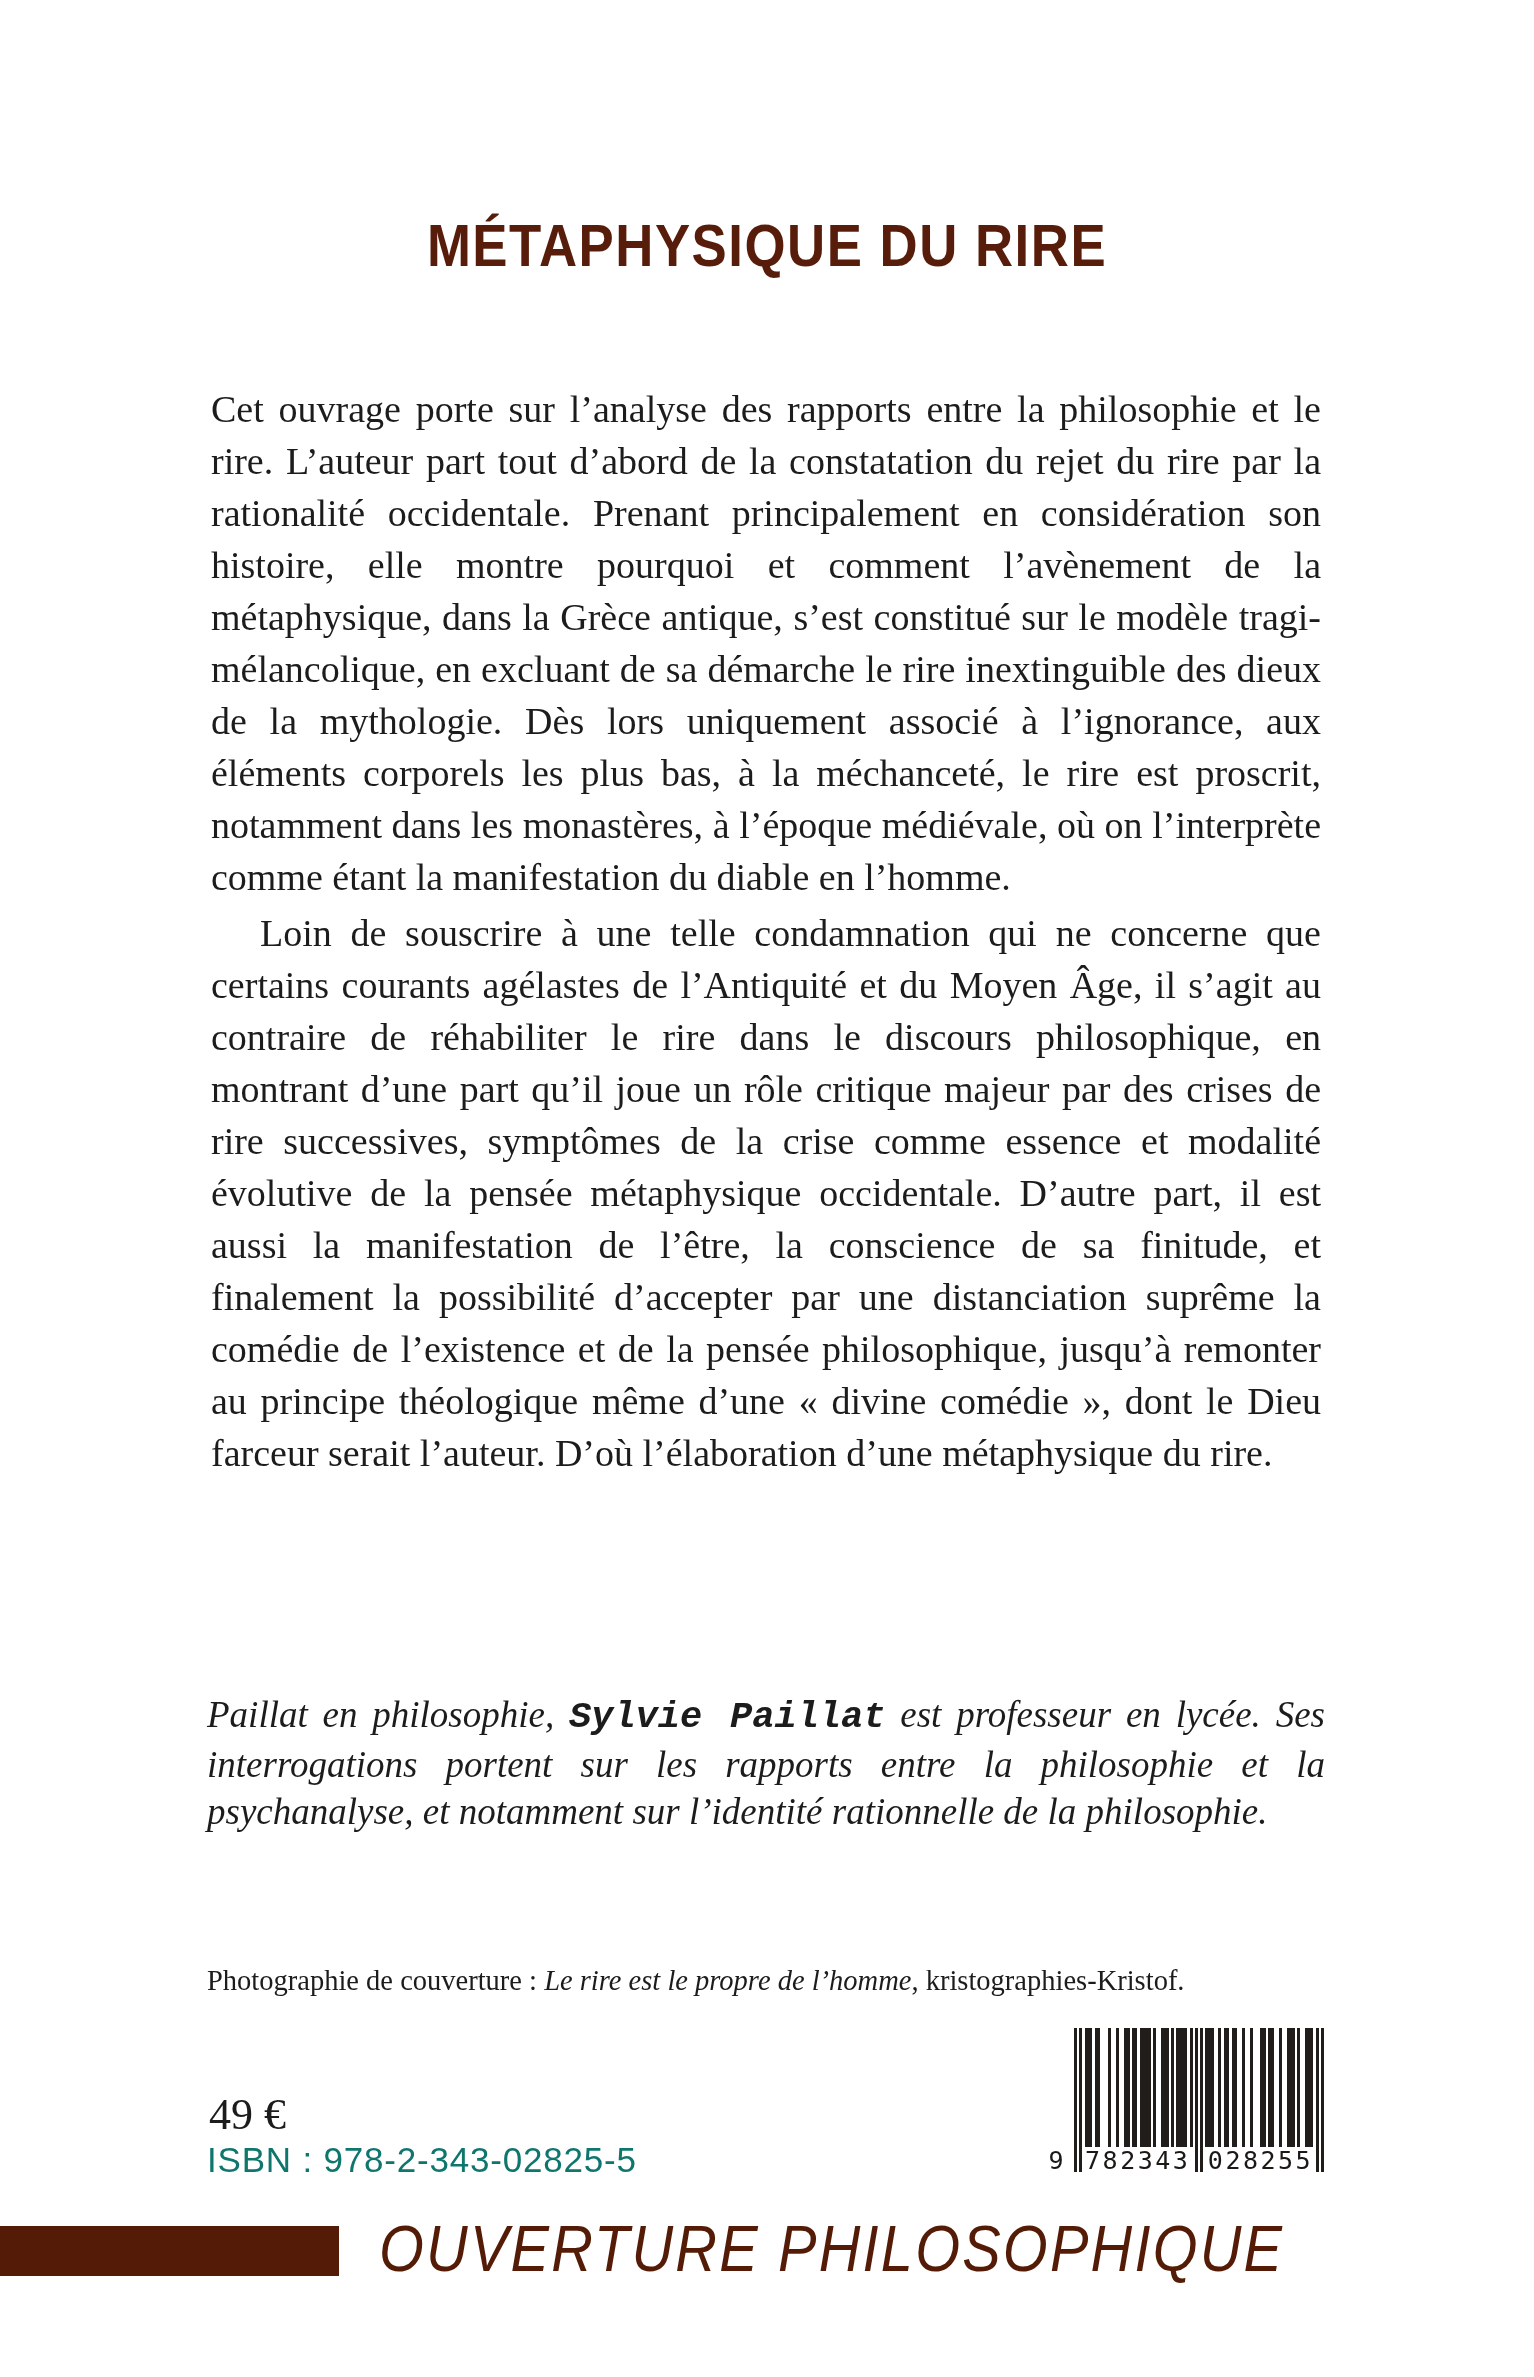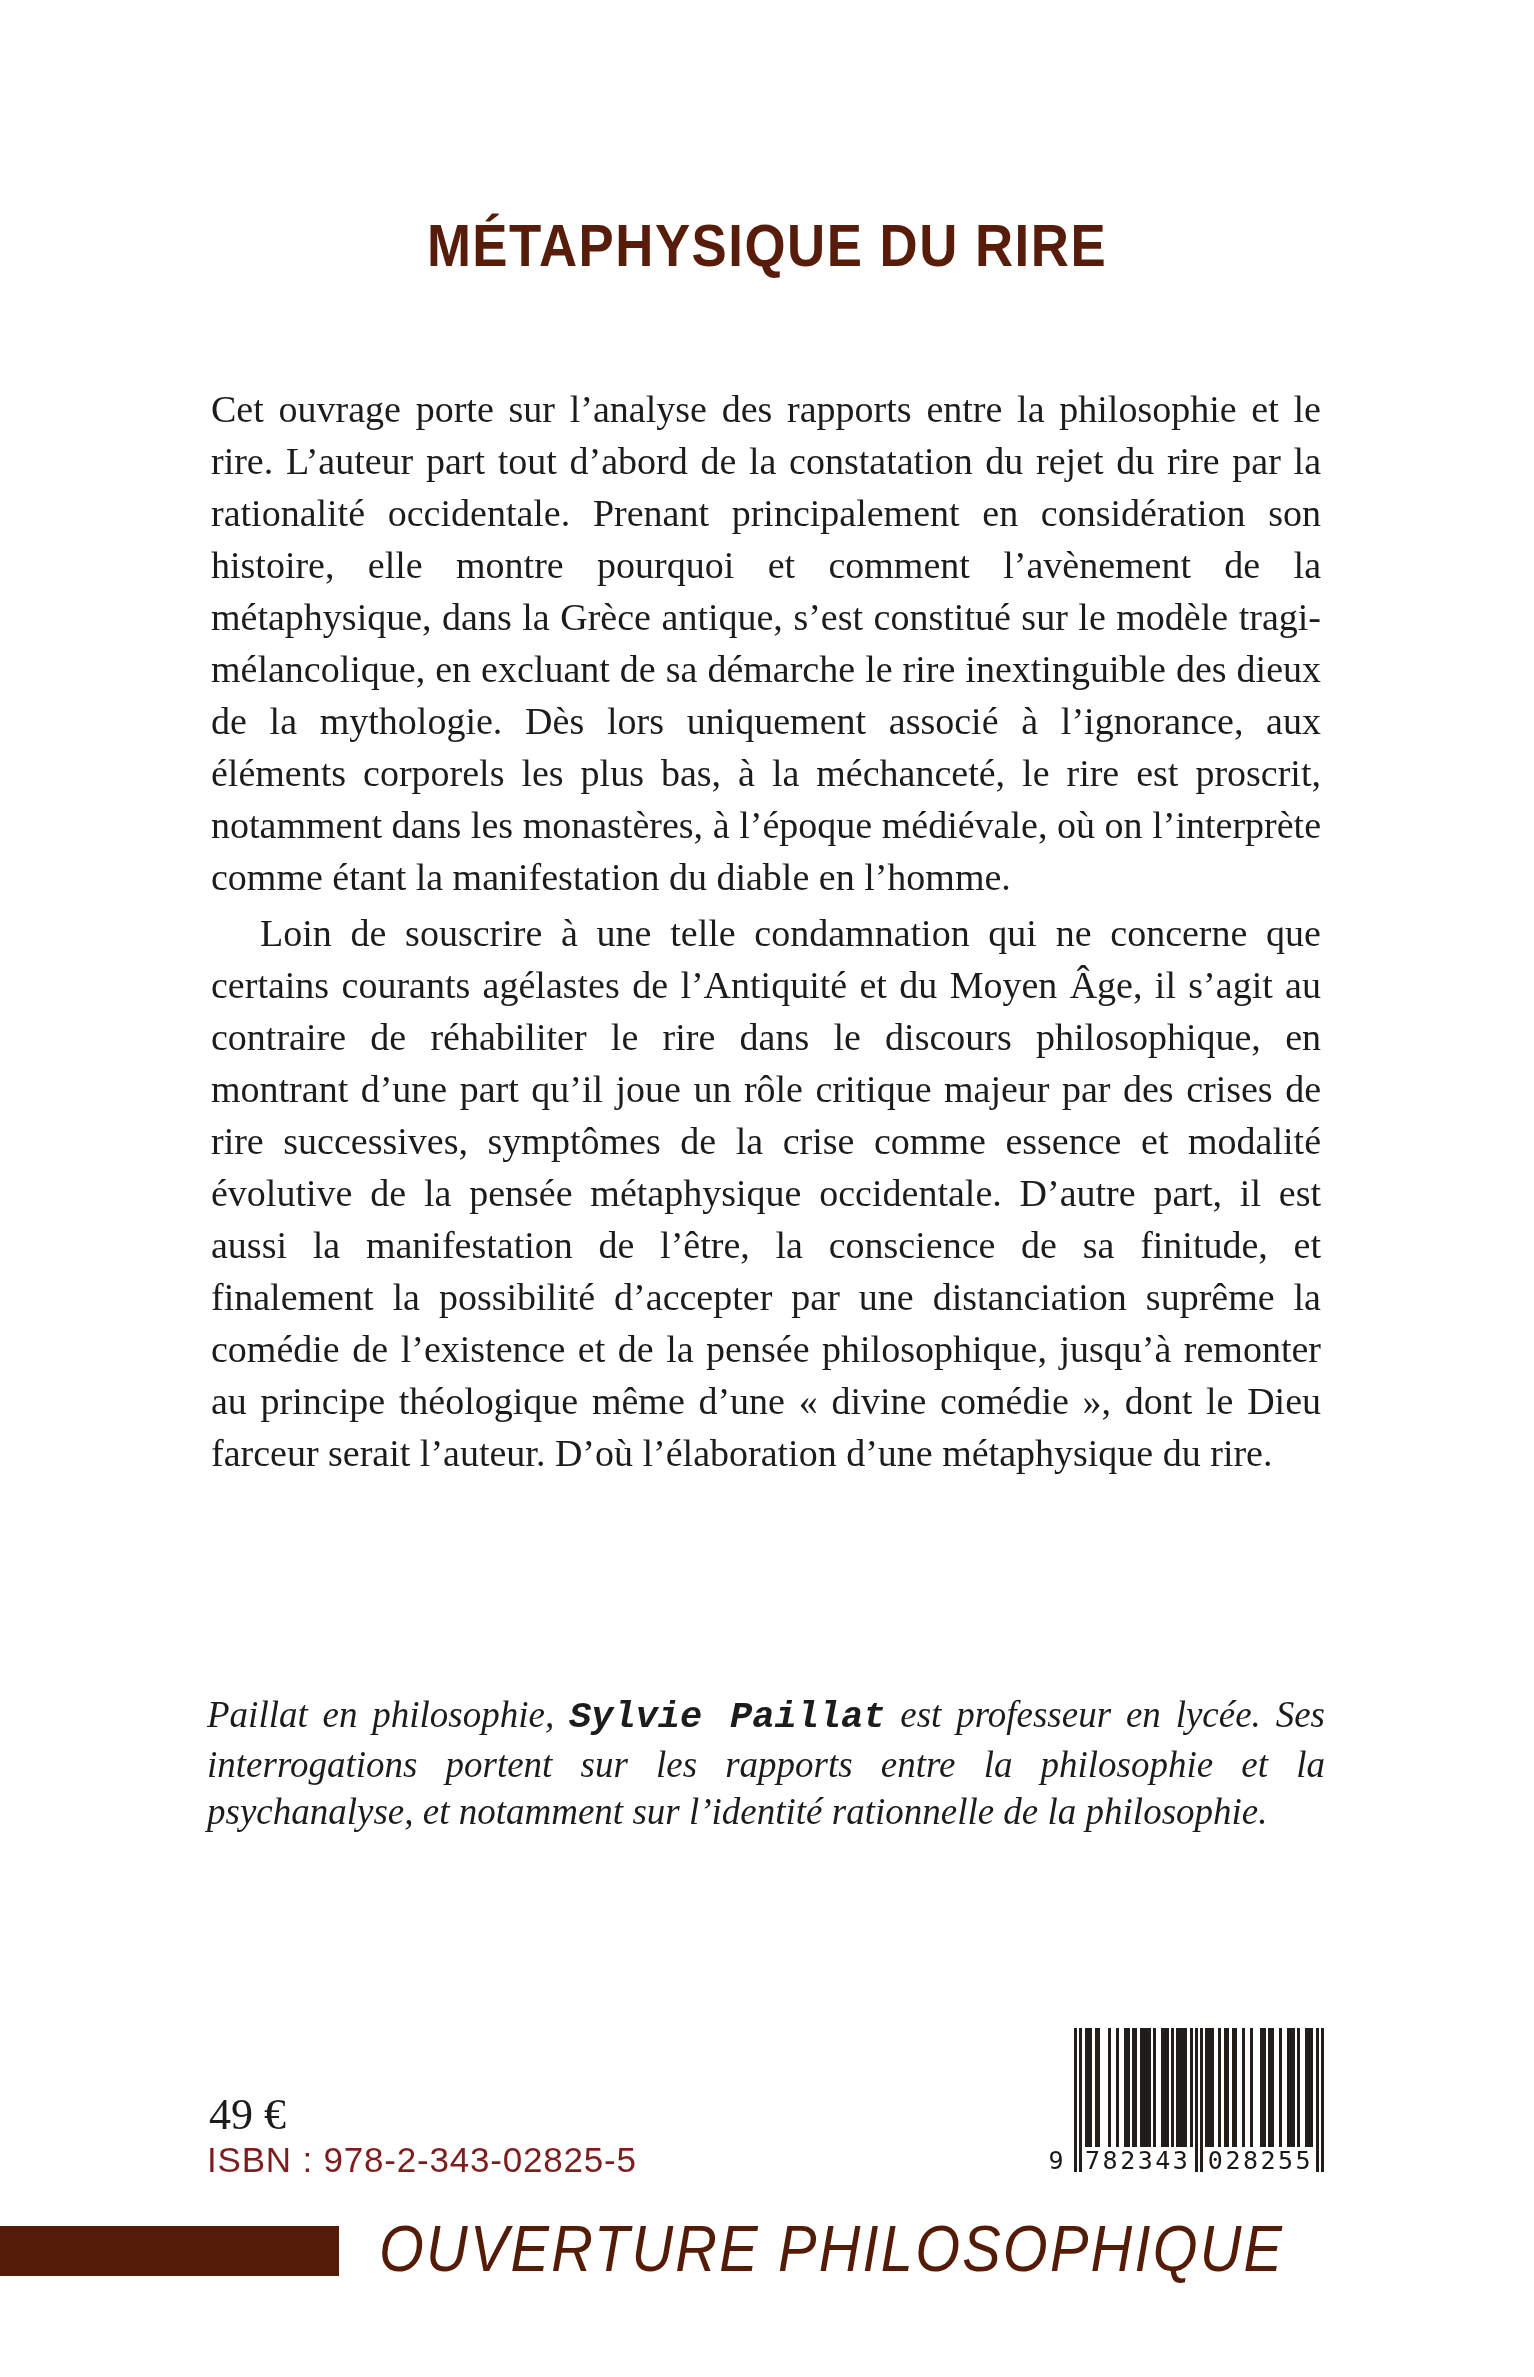--- a/index.html
+++ b/index.html
@@ -48,21 +48,21 @@
   }
 
   .price{
     position:absolute;top:2089px;left:209px;
     font-size:44px;
   }
   .isbn{
     position:absolute;top:2140px;left:207px;
     font-family:"Liberation Sans", sans-serif;
     font-size:35px;letter-spacing:0.8px;
-    color:#7f1d1d;
+    color:#0f766e;
   }
 
   .barcode{
     position:absolute;left:1074px;top:2028px;width:252px;height:148px;
   }
   .barcode .bar{
     position:absolute;top:0;width:2.7px;height:119px;background:#211d1a;
   }
   .barcode .bar.guard{height:144px;}
   .barcode .bd{
@@ -100,20 +100,21 @@
 
   <div class="title">MÉTAPHYSIQUE DU RIRE</div>
 
   <div class="synopsis">
     <p>Cet ouvrage porte sur l’analyse des rapports entre la philosophie et le rire. L’auteur part tout d’abord de la constatation du rejet du rire par la rationalité occidentale. Prenant principalement en considération son histoire, elle montre pourquoi et comment l’avènement de la métaphysique, dans la Grèce antique, s’est constitué sur le modèle tragi-mélancolique, en excluant de sa démarche le rire inextinguible des dieux de la mythologie. Dès lors uniquement associé à l’ignorance, aux éléments corporels les plus bas, à la méchanceté, le rire est proscrit, notamment dans les monastères, à l’époque médiévale, où on l’interprète comme étant la manifestation du diable en l’homme.</p>
     <p class="indent">Loin de souscrire à une telle condamnation qui ne concerne que certains courants agélastes de l’Antiquité et du Moyen Âge, il s’agit au contraire de réhabiliter le rire dans le discours philosophique, en montrant d’une part qu’il joue un rôle critique majeur par des crises de rire successives, symptômes de la crise comme essence et modalité évolutive de la pensée métaphysique occidentale. D’autre part, il est aussi la manifestation de l’être, la conscience de sa finitude, et finalement la possibilité d’accepter par une distanciation suprême la comédie de l’existence et de la pensée philosophique, jusqu’à remonter au principe théologique même d’une « divine comédie », dont le Dieu farceur serait l’auteur. D’où l’élaboration d’une métaphysique du rire.</p>
   </div>
 
   <p class="bio"><span>Paillat en philosophie, </span><span class="author-name">Sylvie Paillat</span><span> est professeur en lycée. Ses interrogations portent sur les rapports entre la philosophie et la psychanalyse, et notamment sur l’identité rationnelle de la philosophie.</span></p>
 
+  <p class="credit"><span>Photographie de couverture : </span><i>Le rire est le propre de l’homme</i><span>, kristographies-Kristof.</span></p>
 
   <div class="price">49 €</div>
 
   <div class="isbn">ISBN : 978-2-343-02825-5</div>
 
   <div class="barcode">
     <div id="bars">
         <div class="bar guard" style="left: 0px;"></div>
         <div class="bar guard" style="left: 5.3px;"></div>
         <div class="bar" style="left: 10.5px;"></div>

